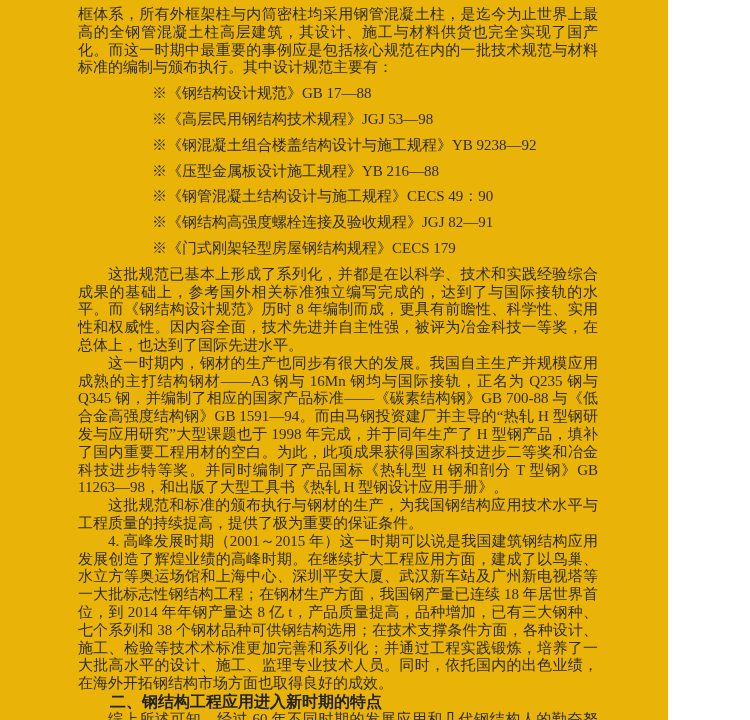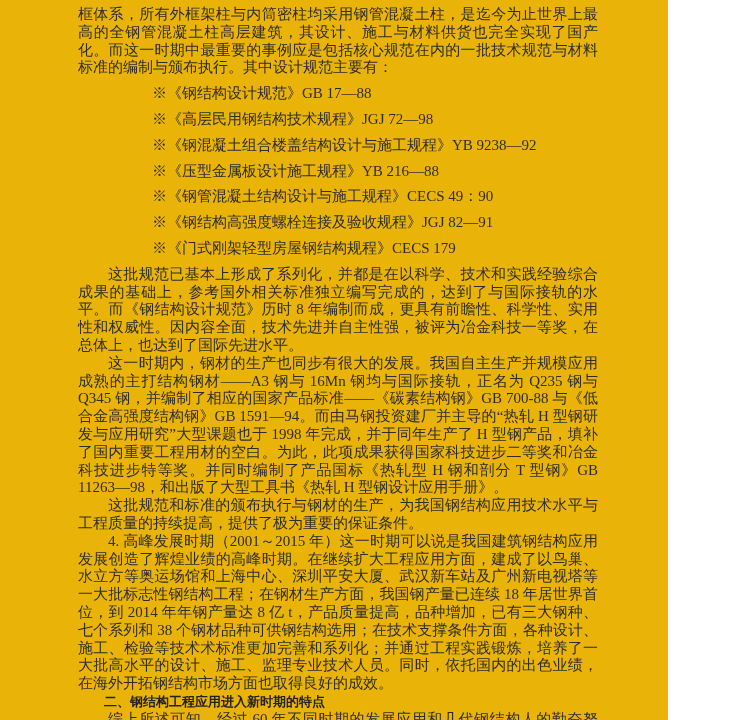--- a/index.html
+++ b/index.html
@@ -33,31 +33,31 @@
     padding-left: 66px;
     text-indent: 0;
     text-align: left;
     white-space: nowrap;
   }
   .heading {
     margin: 0;
     text-indent: 2em;
     font-weight: bold;
     font-family: "Liberation Sans", "DejaVu Sans", sans-serif;
-    font-size: 13px;
+    font-size: 16px;
     color: #222222;
   }
 </style>
 </head>
 <body>
 
 <div class="page">
   <p class="para cont">框体系，所有外框架柱与内筒密柱均采用钢管混凝土柱，是迄今为止世界上最高的全钢管混凝土柱高层建筑，其设计、施工与材料供货也完全实现了国产化。而这一时期中最重要的事例应是包括核心规范在内的一批技术规范与材料标准的编制与颁布执行。其中设计规范主要有：</p>
   <p class="list-item">※《钢结构设计规范》GB 17—88</p>
-  <p class="list-item">※《高层民用钢结构技术规程》JGJ 72—98</p>
+  <p class="list-item">※《高层民用钢结构技术规程》JGJ 53—98</p>
   <p class="list-item">※《钢混凝土组合楼盖结构设计与施工规程》YB 9238—92</p>
   <p class="list-item">※《压型金属板设计施工规程》YB 216—88</p>
   <p class="list-item">※《钢管混凝土结构设计与施工规程》CECS 49：90</p>
   <p class="list-item">※《钢结构高强度螺栓连接及验收规程》JGJ 82—91</p>
   <p class="list-item">※《门式刚架轻型房屋钢结构规程》CECS 179</p>
   <p class="para">这批规范已基本上形成了系列化，并都是在以科学、技术和实践经验综合成果的基础上，参考国外相关标准独立编写完成的，达到了与国际接轨的水平。而《钢结构设计规范》历时 8 年编制而成，更具有前瞻性、科学性、实用性和权威性。因内容全面，技术先进并自主性强，被评为冶金科技一等奖，在总体上，也达到了国际先进水平。</p>
   <p class="para">这一时期内，钢材的生产也同步有很大的发展。我国自主生产并规模应用成熟的主打结构钢材——A3 钢与 16Mn 钢均与国际接轨，正名为 Q235 钢与 Q345 钢，并编制了相应的国家产品标准——《碳素结构钢》GB 700-88 与《低合金高强度结构钢》GB 1591—94。而由马钢投资建厂并主导的“热轧 H 型钢研发与应用研究”大型课题也于 1998 年完成，并于同年生产了 H 型钢产品，填补了国内重要工程用材的空白。为此，此项成果获得国家科技进步二等奖和冶金科技进步特等奖。并同时编制了产品国标《热轧型 H 钢和剖分 T 型钢》GB 11263—98，和出版了大型工具书《热轧 H 型钢设计应用手册》。</p>
   <p class="para">这批规范和标准的颁布执行与钢材的生产，为我国钢结构应用技术水平与工程质量的持续提高，提供了极为重要的保证条件。</p>
   <p class="para">4. 高峰发展时期（2001～2015 年）这一时期可以说是我国建筑钢结构应用发展创造了辉煌业绩的高峰时期。在继续扩大工程应用方面，建成了以鸟巢、水立方等奥运场馆和上海中心、深圳平安大厦、武汉新车站及广州新电视塔等一大批标志性钢结构工程；在钢材生产方面，我国钢产量已连续 18 年居世界首位，到 2014 年年钢产量达 8 亿 t，产品质量提高，品种增加，已有三大钢种、七个系列和 38 个钢材品种可供钢结构选用；在技术支撑条件方面，各种设计、施工、检验等技术术标准更加完善和系列化；并通过工程实践锻炼，培养了一大批高水平的设计、施工、监理专业技术人员。同时，依托国内的出色业绩，在海外开拓钢结构市场方面也取得良好的成效。</p>
   <p class="heading">二、钢结构工程应用进入新时期的特点</p>

